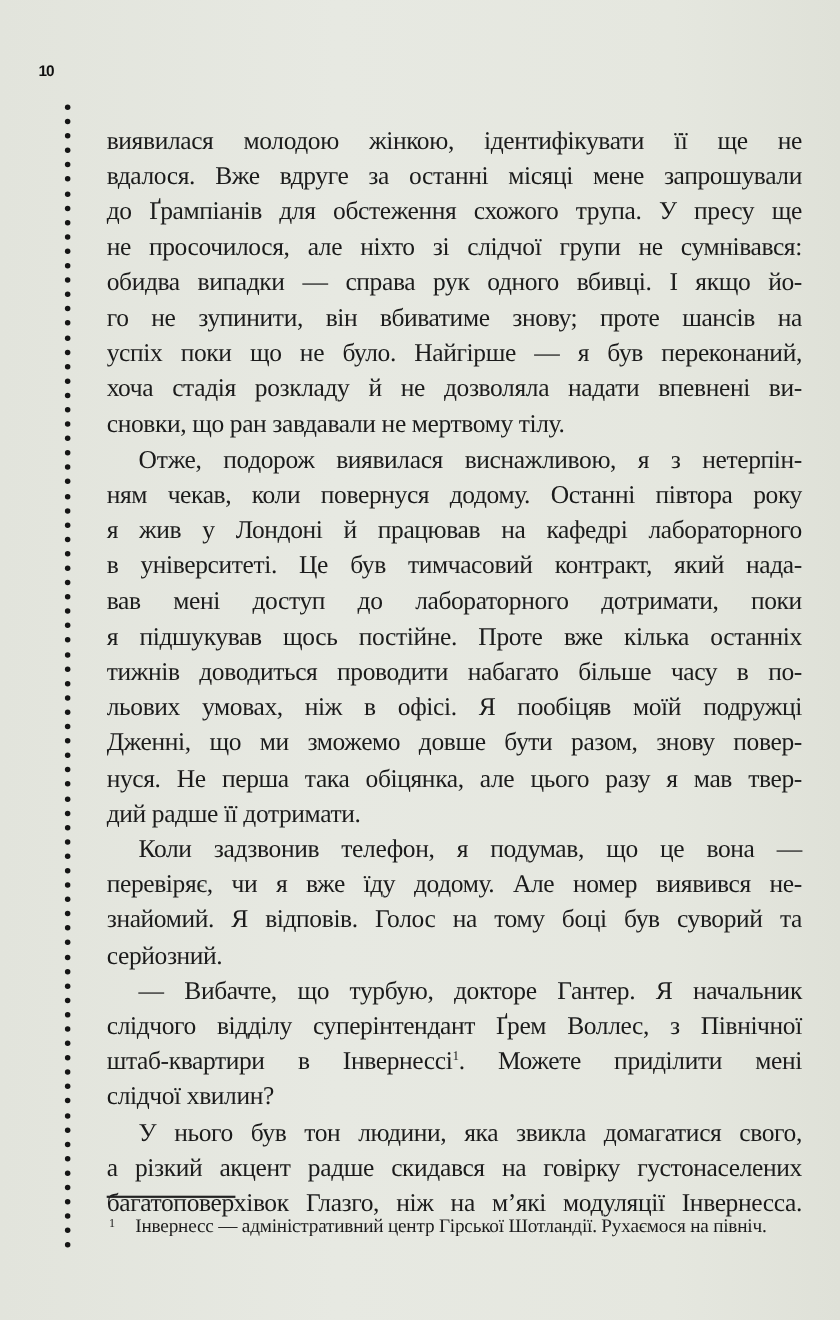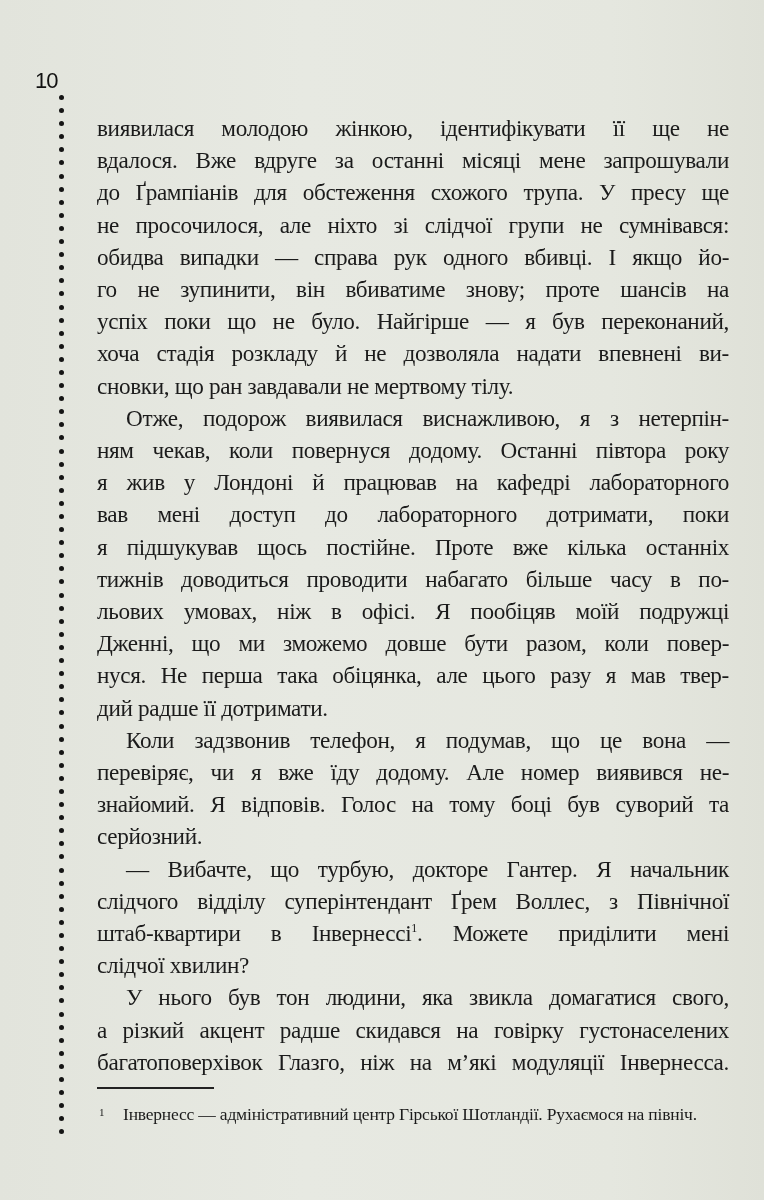--- a/index.html
+++ b/index.html
@@ -5,23 +5,23 @@
   html, body { margin: 0; padding: 0; }
   body {
     width: 764px; height: 1200px; overflow: hidden;
     background: #e4e6de;
     background-image: linear-gradient(90deg, #e2e4dc 0%, #e7e9e2 40%, #e5e7df 80%, #dfe1d8 100%);
     position: relative;
     font-family: "Liberation Serif", serif;
     color: #1b1b1b;
   }
   .page-number {
-    position: absolute; left: 35px; top: 68px;
+    position: absolute; left: 35px; top: 56px;
     font-family: "Liberation Sans", sans-serif;
-    font-weight: normal; font-size: 22px; letter-spacing: -1px;
+    font-weight: bold; font-size: 14px; letter-spacing: -1px;
     color: #111;
   }
   .dots {
     position: absolute; left: 59px; top: 95px;
     width: 6px;
   }
   .dot {
     width: 5px; height: 5px; border-radius: 50%;
     background: #151515; margin-bottom: 8.1px;
   }
@@ -142,25 +142,26 @@
     <span class="line"><span>до Ґрампіанів для обстеження схожого трупа. У пресу ще</span></span>
     <span class="line"><span>не просочилося, але ніхто зі слідчої групи не сумнівався:</span></span>
     <span class="line"><span>обидва випадки — справа рук одного вбивці. І якщо йо-</span></span>
     <span class="line"><span>го не зупинити, він вбиватиме знову; проте шансів на</span></span>
     <span class="line"><span>успіх поки що не було. Найгірше — я був переконаний,</span></span>
     <span class="line"><span>хоча стадія розкладу й не дозволяла надати впевнені ви-</span></span>
     <span class="line last"><span>сновки, що ран завдавали не мертвому тілу.</span></span>
     <span class="line indent"><span>Отже, подорож виявилася виснажливою, я з нетерпін-</span></span>
     <span class="line"><span>ням чекав, коли повернуся додому. Останні півтора року</span></span>
     <span class="line"><span>я жив у Лондоні й працював на кафедрі лабораторного</span></span>
+    <span class="line"><span>в університеті. Це був тимчасовий контракт, який нада-</span></span>
     <span class="line"><span>вав мені доступ до лабораторного дотримати, поки</span></span>
     <span class="line"><span>я підшукував щось постійне. Проте вже кілька останніх</span></span>
     <span class="line"><span>тижнів доводиться проводити набагато більше часу в по-</span></span>
     <span class="line"><span>льових умовах, ніж в офісі. Я пообіцяв моїй подружці</span></span>
-    <span class="line"><span>Дженні, що ми зможемо довше бути разом, коли повер-</span></span>
+    <span class="line"><span>Дженні, що ми зможемо довше бути разом, знову повер-</span></span>
     <span class="line"><span>нуся. Не перша така обіцянка, але цього разу я мав твер-</span></span>
     <span class="line last"><span>дий радше її дотримати.</span></span>
     <span class="line indent"><span>Коли задзвонив телефон, я подумав, що це вона —</span></span>
     <span class="line"><span>перевіряє, чи я вже їду додому. Але номер виявився не-</span></span>
     <span class="line"><span>знайомий. Я відповів. Голос на тому боці був суворий та</span></span>
     <span class="line last"><span>серйозний.</span></span>
     <span class="line indent"><span>— Вибачте, що турбую, докторе Гантер. Я начальник</span></span>
     <span class="line"><span>слідчого відділу суперінтендант Ґрем Воллес, з Північної</span></span>
     <span class="line"><span>штаб-квартири в Інвернессі</span><sup class="fn-ref">1</sup><span>. Можете приділити мені</span></span>
     <span class="line last"><span>слідчої хвилин?</span></span>

